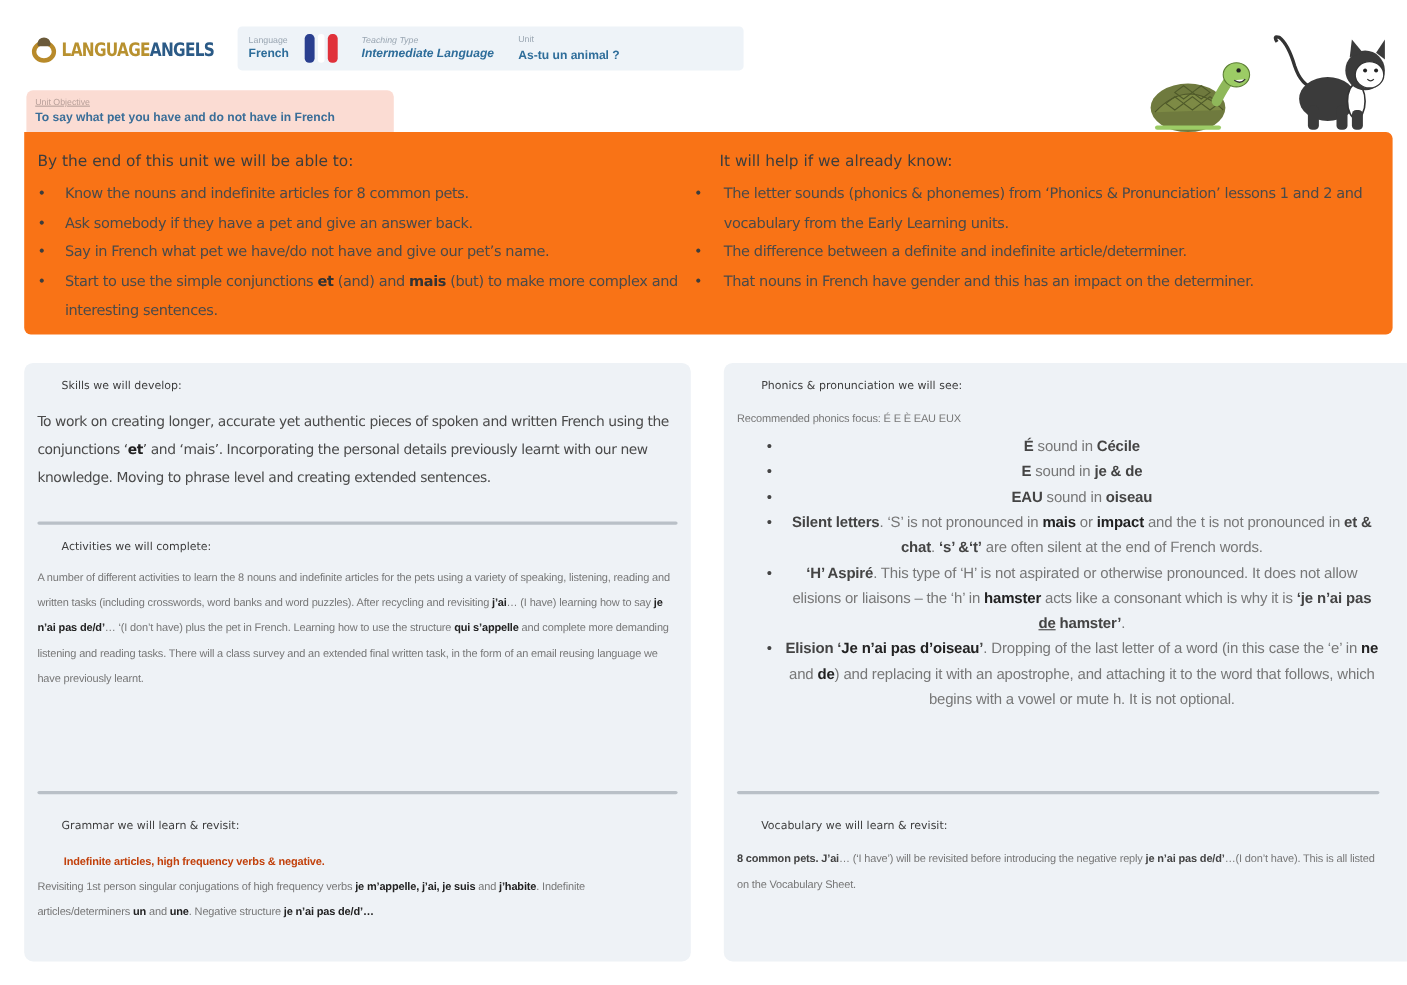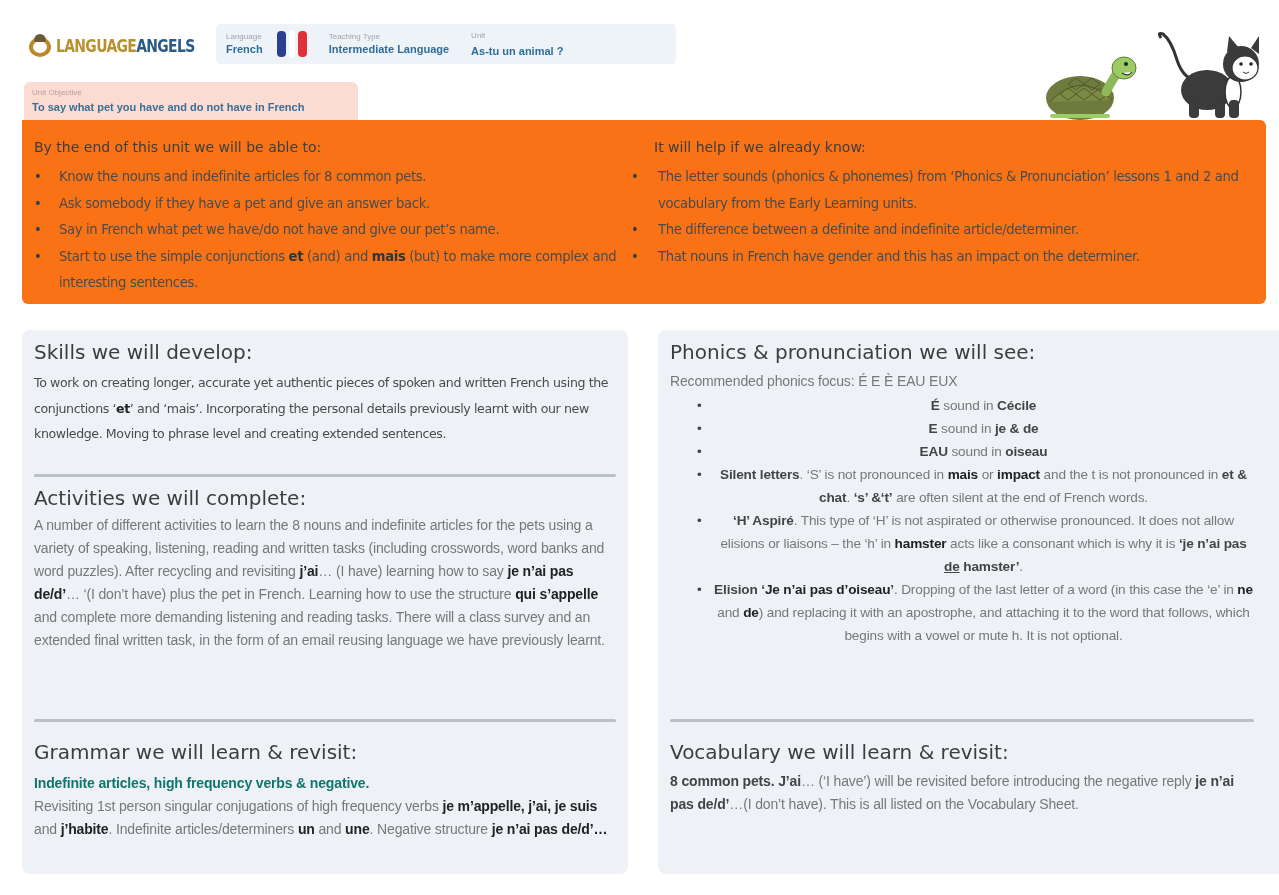--- a/index.html
+++ b/index.html
@@ -17,65 +17,65 @@
 
   .info-bar { position: absolute; left: 216px; top: 24px; width: 460px; height: 40px; background: #eef3f8; border-radius: 4px; display: flex; align-items: center; padding-left: 10px; }
   .info-cell { display: flex; flex-direction: column; justify-content: center; }
   .info-label { font-size: 8px; color: #9aa6b2; line-height: 11px; }
   .info-value { font-size: 11px; font-weight: bold; color: #2e6d9a; line-height: 15px; }
   .flag { display: flex; gap: 3px; margin-left: 14px; margin-right: 22px; }
   .flag span { display: block; width: 9px; height: 26px; border-radius: 4px; }
   .flag .blue { background: #2a3f8f; }
   .flag .white { background: #ffffff; width: 6px; }
   .flag .red { background: #e0313a; }
-  .cell-type { margin-right: 22px; }
+  .cell-type { margin-right: 22px; font-style: italic; }
   .cell-unit .info-value { margin-top: 3px; }
 
   
   .turtle { position: absolute; left: 1040px; top: 50px; width: 100px; height: 70px; }
   .cat { position: absolute; left: 1155px; top: 30px; width: 112px; height: 92px; }
 
   
   .objective-tab { position: absolute; left: 24px; top: 82px; width: 334px; height: 46px; background: #fbdcd3; border-radius: 6px 6px 0 0; padding: 6px 8px; }
-  .objective-label { font-size: 8px; color: #b8a09a; line-height: 10px; }
+  .objective-label { font-size: 8px; color: #b8a09a; line-height: 10px; text-decoration: underline; }
   .objective-text { font-size: 11px; font-weight: bold; color: #3a6e98; line-height: 18px; }
 
   
   .goals { position: absolute; left: 22px; top: 120px; width: 1244px; height: 184px; background: #f97316; border-radius: 0 6px 6px 6px; }
   .goals-col { position: absolute; top: 16px; }
   .goals-left { left: 12px; width: 600px; }
   .goals-right { left: 612px; width: 625px; }
   .goals-heading { font-family: "DejaVu Sans", sans-serif; font-size: 14px; color: #3d3d3d; line-height: 22px; margin-bottom: 6px; }
   .goals-list { list-style: none; }
   .goals-list li { position: relative; padding-left: 25px; font-family: "DejaVu Sans", sans-serif; font-size: 13.2px; color: #4a4a4a; line-height: 26.5px; letter-spacing: -0.35px; }
   .goals-list li::before { content: "\2022"; position: absolute; left: 0px; color: #3d3d3d; }
   .goals-right .goals-list li { padding-left: 24px; }
   .goals-right .goals-list li::before { left: -3px; }
   .goals-list b { font-weight: bold; color: #333; }
   .goals-right .goals-heading { padding-left: 20px; }
 
   
   .panel { position: absolute; background: #eef2f6; border-radius: 8px; padding: 0 12px; }
   .panel-left { left: 22px; top: 330px; width: 606px; height: 544px; }
   .panel-right { left: 658px; top: 330px; width: 688px; height: 544px; }
-  .sec-heading { font-family: "DejaVu Sans", sans-serif; font-size: 20px; color: #3d3d3d; line-height: 20px; }
-  .sec-text { font-size: 14px; color: #777; line-height: 23px; letter-spacing: -0.15px; }
+  .sec-heading { font-family: "DejaVu Sans", sans-serif; font-size: 10px; color: #3d3d3d; line-height: 20px; margin-left: 22px; }
+  .sec-text { font-size: 10px; color: #777; line-height: 23px; letter-spacing: -0.15px; }
   .sec-text.dark { color: #4a4a4a; font-family: "DejaVu Sans", sans-serif; font-size: 12.6px; line-height: 25.5px; letter-spacing: -0.4px; }
   .sec-text b { color: #222; font-weight: bold; }
   .divider { height: 3px; background: #b9c0c7; border-radius: 2px; margin: 0; }
 
   .skills { position: absolute; left: 12px; top: 12px; width: 584px; }
   .skills .sec-text { margin-top: 8px; }
   .div1 { position: absolute; left: 12px; top: 144px; width: 582px; }
   .activities { position: absolute; left: 12px; top: 158px; width: 584px; }
   .activities .sec-text { margin-top: 6px; }
   .div2 { position: absolute; left: 12px; top: 389px; width: 582px; }
   .grammar { position: absolute; left: 12px; top: 412px; width: 584px; }
   .grammar .sec-text { margin-top: 10px; }
-  .grammar .lead { color: #0f766e; font-weight: bold; }
+  .grammar .lead { color: #c2410c; font-weight: bold; margin-left: 24px; }
 
   .phonics { position: absolute; left: 12px; top: 12px; width: 584px; }
   .phonics .focus { margin-top: 8px; }
   .phonics ul { list-style: none; margin-top: 1px; }
   .phonics li { position: relative; padding-left: 43px; font-size: 13.6px; color: #777; line-height: 23px; letter-spacing: -0.15px; text-align: center; }
   .phonics li::before { content: "\2022"; position: absolute; left: 27px; color: #444; }
   .phonics li b { color: #222; }
   .phonics li .key { color: #444; font-weight: bold; }
   .phonics u { text-decoration: underline; }
   .div3 { position: absolute; left: 12px; top: 389px; width: 584px; }

